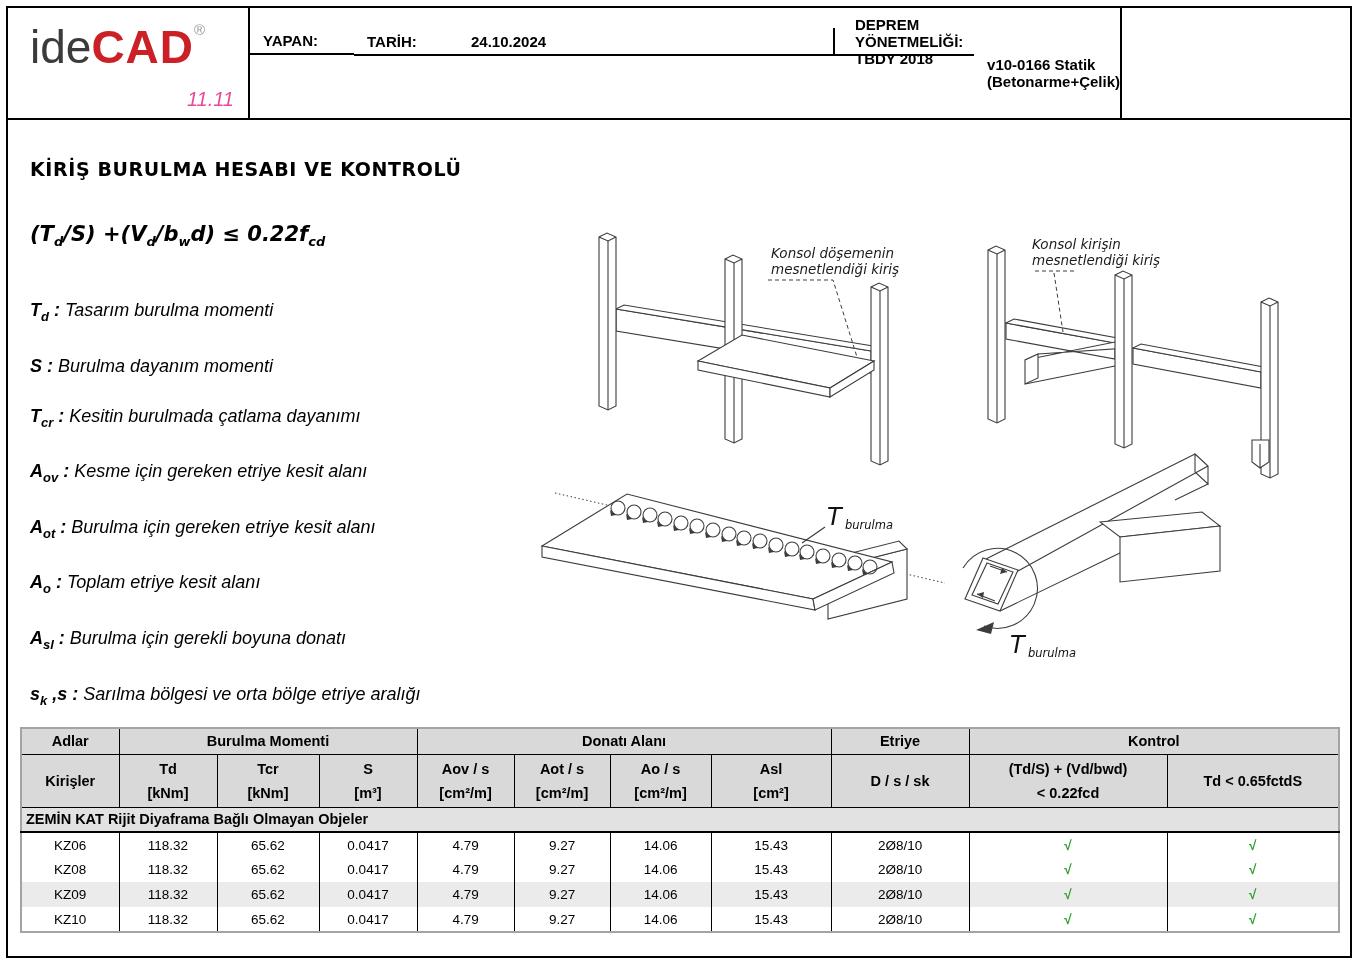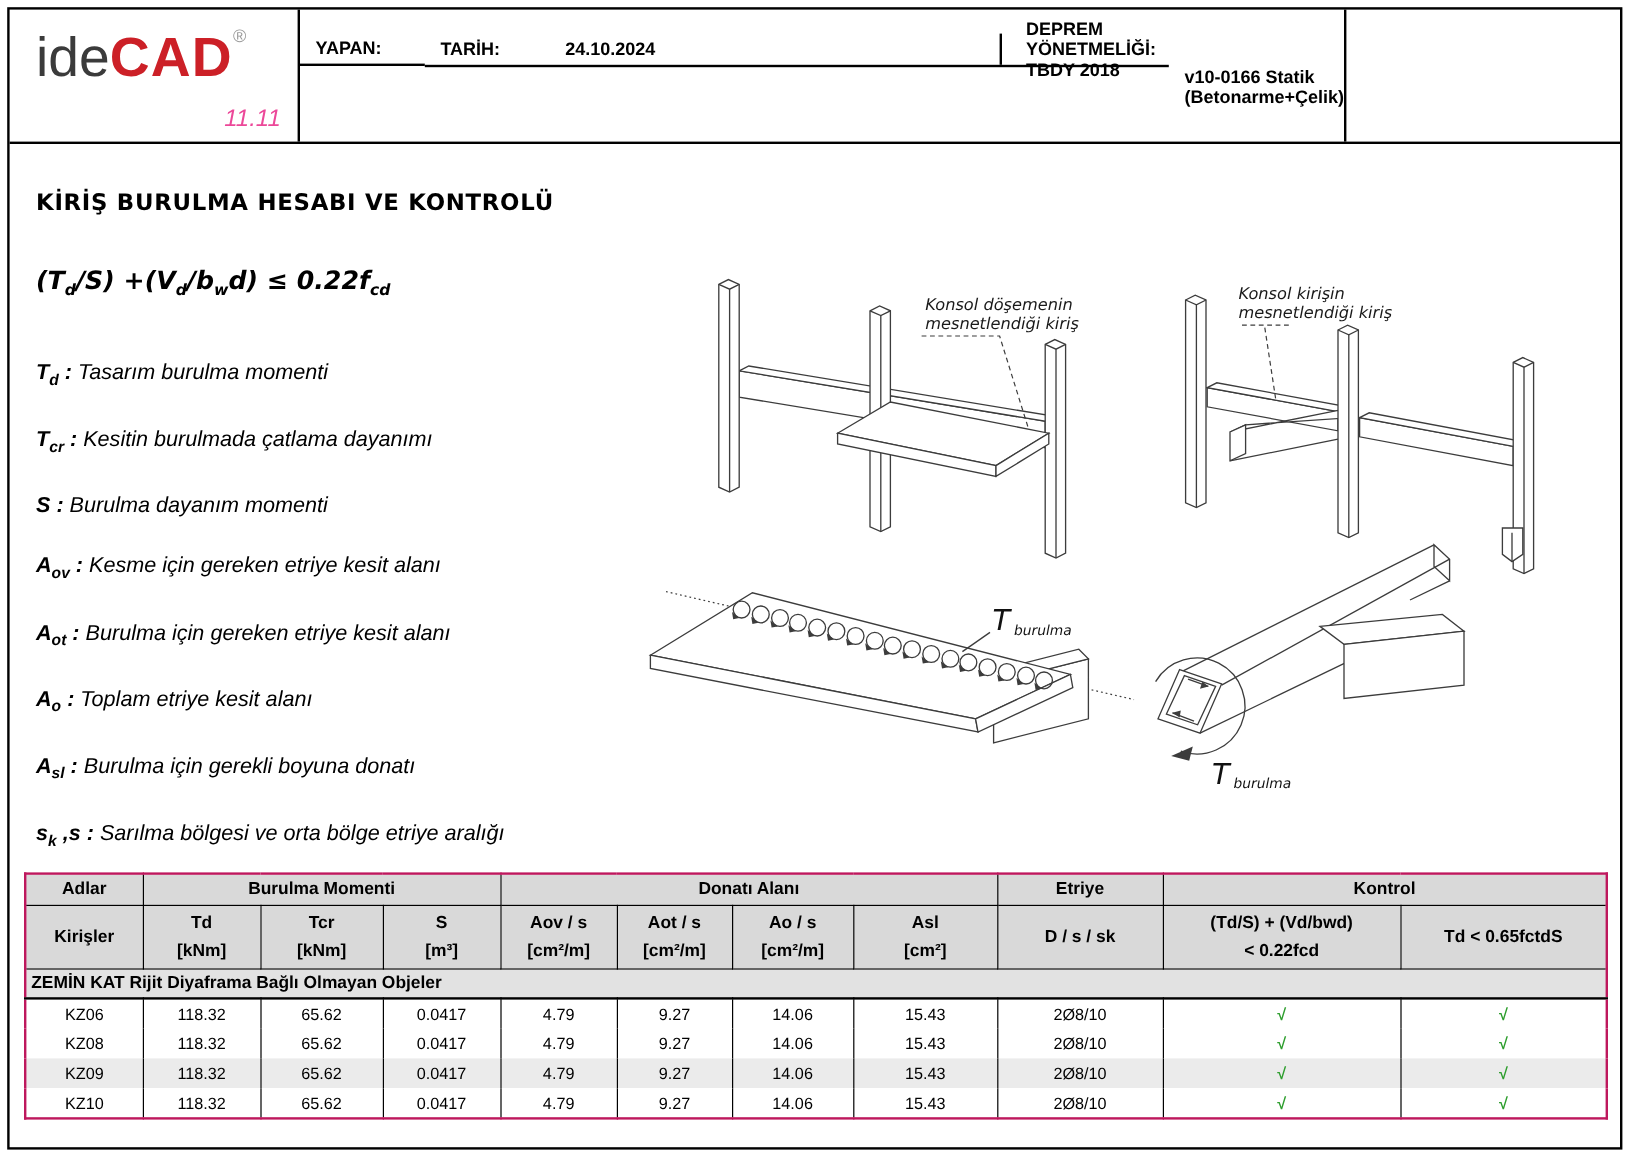--- a/index.html
+++ b/index.html
@@ -39,21 +39,21 @@
   .f  { stroke:#3c3c3c; stroke-width:1.1; fill:#fff; }
   .dash { stroke:#3c3c3c; stroke-width:1; fill:none; stroke-dasharray:4 3; }
   .dotted { stroke:#3c3c3c; stroke-width:1; fill:none; stroke-dasharray:1.5 2.5; }
   .tri { fill:#3c3c3c; stroke:none; }
   .dlabel { font:italic 13.5px "DejaVu Sans", sans-serif; fill:#1a1a1a; }
   .t-big { font:italic 24px "DejaVu Sans", sans-serif; fill:#111; }
   .t-sub { font:italic 11.5px "DejaVu Sans", sans-serif; fill:#111; }
 
   
   .tbl-wrap { position:absolute; left:12px; top:719px; }
-  table { border-collapse:collapse; table-layout:fixed; width:1318px; border:2px solid #be185d; }
+  table { border-collapse:collapse; table-layout:fixed; width:1318px; border:2px solid #a3a3a3; }
   th, td { vertical-align:middle; text-align:center; overflow:hidden; }
   .group-th { height:26px; background:#d9d9d9; border:1px solid #000; font-size:14.5px; font-weight:bold; }
   .sub-th { height:53px; background:#d9d9d9; border:1px solid #000; font-size:14.5px; font-weight:bold; }
   .col-name, .col-unit { line-height:24px; }
   .section-cell { height:25px; background:#e2e2e2; border:1px solid #000; border-bottom:2px solid #000; text-align:left; padding-left:4px; font-size:14.5px; font-weight:bold; }
   .data-row td { height:25px; border-left:1px solid #000; border-right:1px solid #000; font-size:13.5px; }
   .data-row.alt td { background:#ebebeb; }
   .check-cell { color:#2e9e2e; font-size:15px; font-weight:bold; }
 </style>
 </head>
@@ -83,22 +83,22 @@
         <span class="info-value">v10-0166 Statik (Betonarme+Çelik)</span>
       </div>
     </div>
     <div class="corner-cell"></div>
   </div>
 
   <div class="title">KİRİŞ BURULMA HESABI VE KONTROLÜ</div>
   <div class="formula">(T<sub>d</sub>/S) +(V<sub>d</sub>/b<sub>w</sub>d) ≤ 0.22f<sub>cd</sub></div>
   <div class="defs">
       <div class="def-item"><span class="def-sym">T<sub>d</sub> :</span><span class="def-desc"> Tasarım burulma momenti</span></div>
+      <div class="def-item"><span class="def-sym">S :</span><span class="def-desc"> Burulma dayanım momenti</span></div>
       <div class="def-item"><span class="def-sym">T<sub>cr</sub> :</span><span class="def-desc"> Kesitin burulmada çatlama dayanımı</span></div>
-      <div class="def-item"><span class="def-sym">S :</span><span class="def-desc"> Burulma dayanım momenti</span></div>
       <div class="def-item"><span class="def-sym">A<sub>ov</sub> :</span><span class="def-desc"> Kesme için gereken etriye kesit alanı</span></div>
       <div class="def-item"><span class="def-sym">A<sub>ot</sub> :</span><span class="def-desc"> Burulma için gereken etriye kesit alanı</span></div>
       <div class="def-item"><span class="def-sym">A<sub>o</sub> :</span><span class="def-desc"> Toplam etriye kesit alanı</span></div>
       <div class="def-item"><span class="def-sym">A<sub>sl</sub> :</span><span class="def-desc"> Burulma için gerekli boyuna donatı</span></div>
       <div class="def-item"><span class="def-sym">s<sub>k</sub> ,s :</span><span class="def-desc"> Sarılma bölgesi ve orta bölge etriye aralığı</span></div>
     </div>
 
   <svg viewBox="0 0 420 250" style="left:557px; top:217px; width:420px; height:250px;">
     <g>
       <polygon class="f" points="51,84 306,126 306,148 51,106"></polygon>

